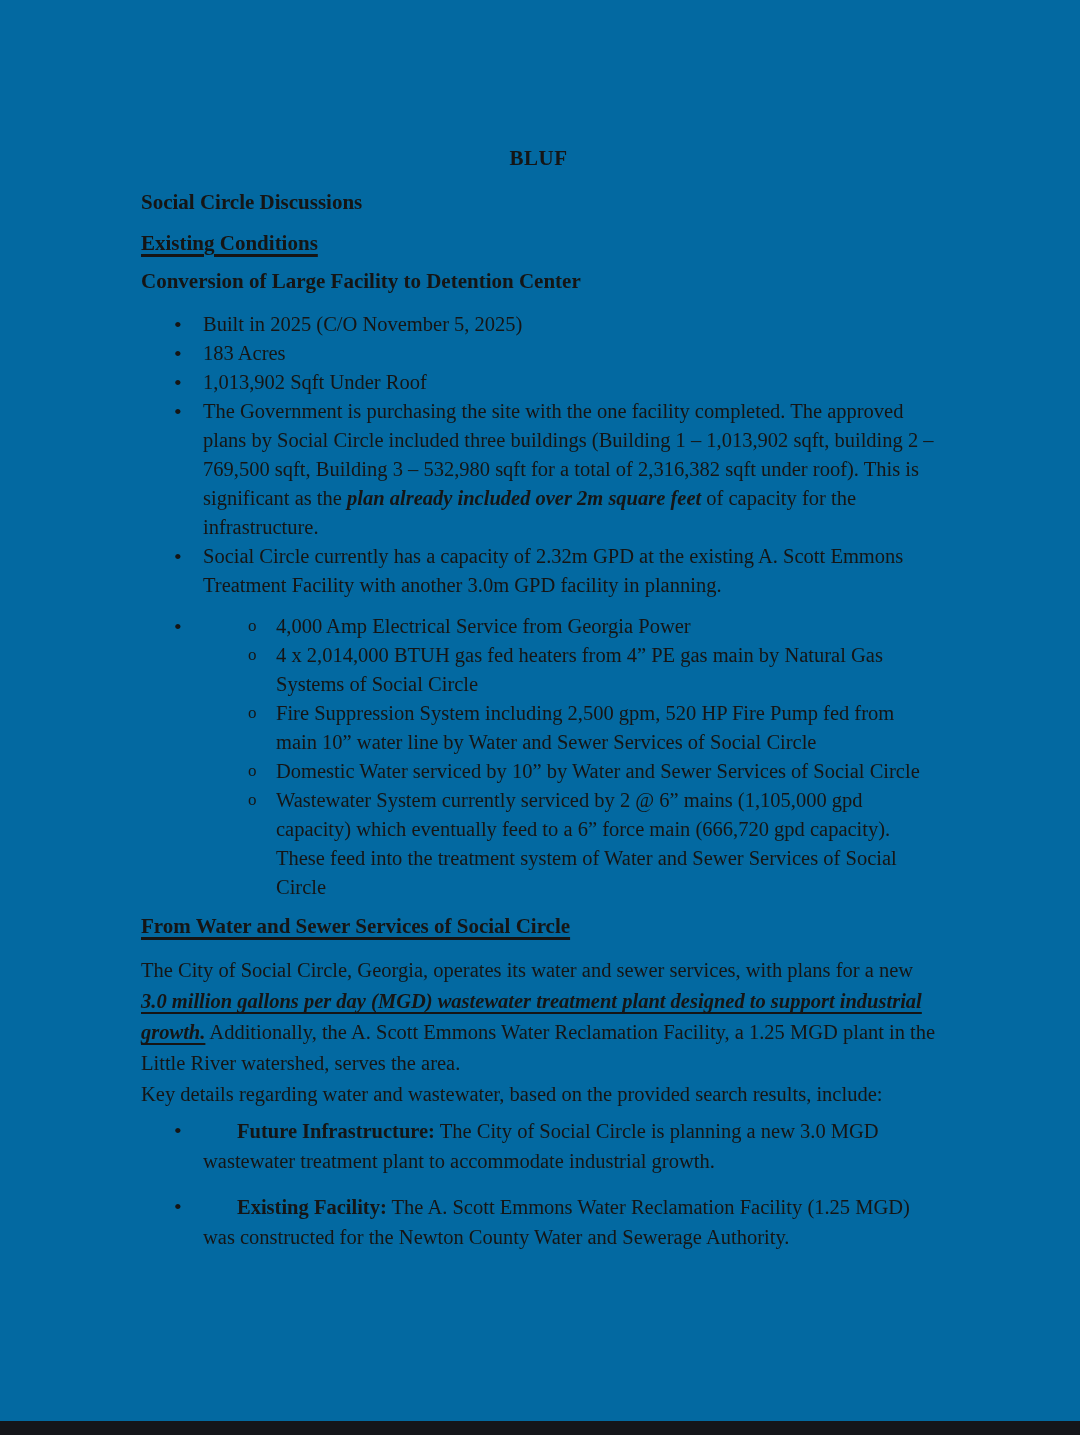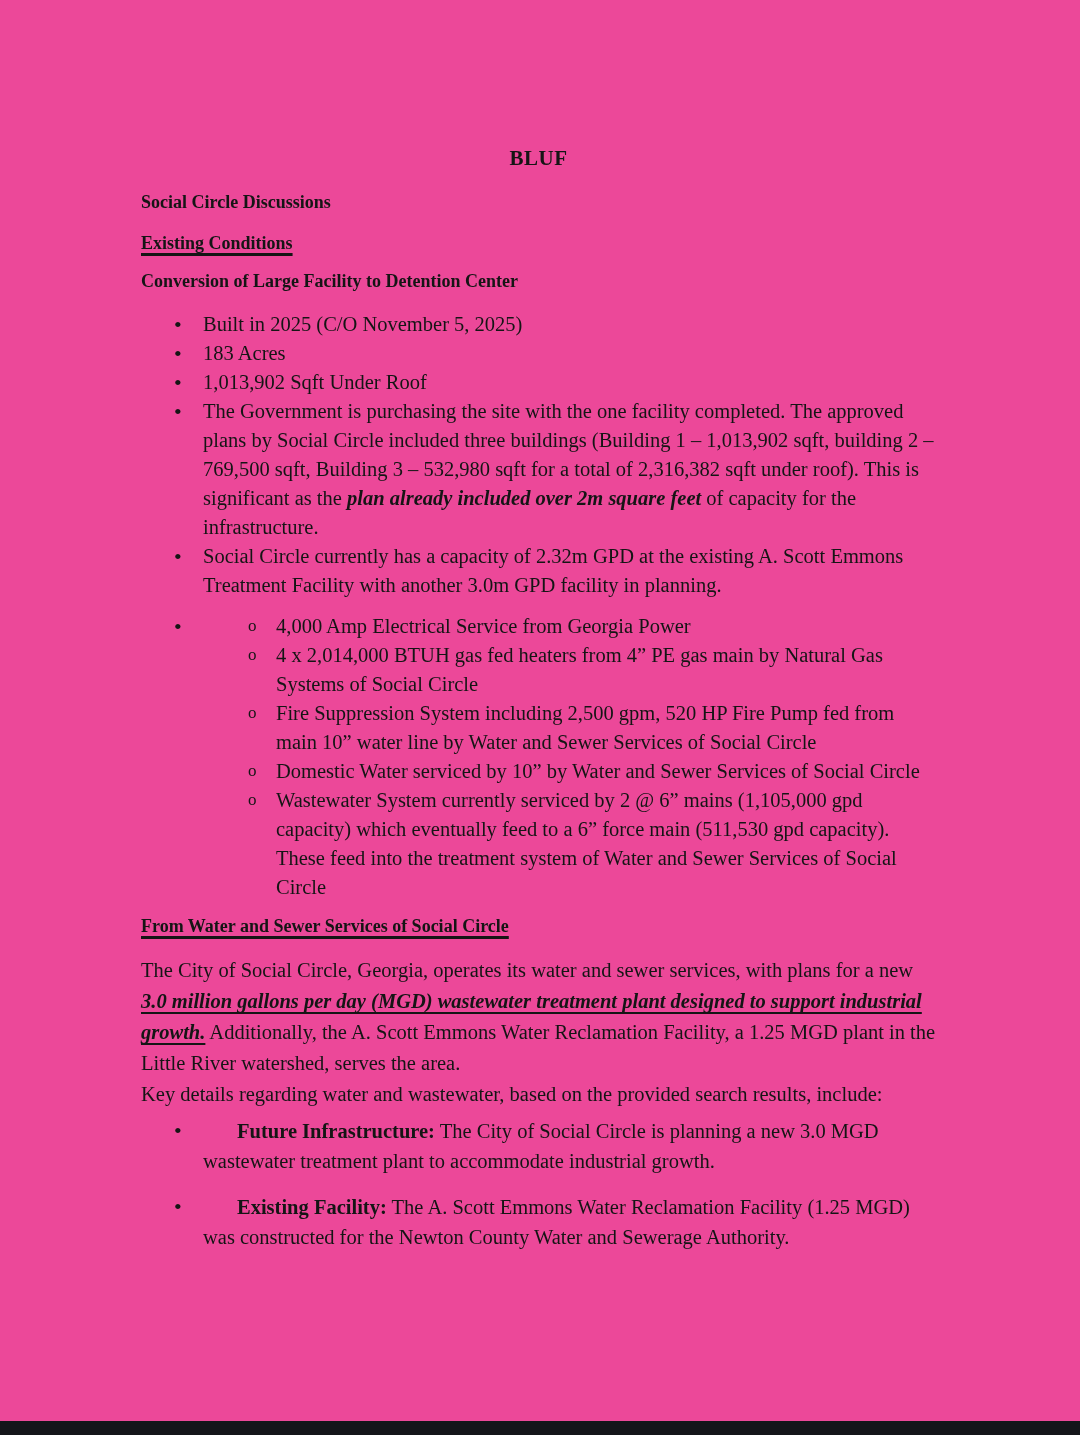--- a/index.html
+++ b/index.html
@@ -6,39 +6,39 @@
     margin: 0;
     padding: 0;
     background: #ffffff;
     font-family: "Liberation Serif", "DejaVu Serif", serif;
     color: #151515;
   }
   .page {
     position: relative;
     width: 1080px;
     height: 1435px;
-    background: #ec4899;
+    background: #0369a1;
     overflow: hidden;
   }
   .doc {
     position: absolute;
     left: 141px;
     top: 146px;
     width: 795px;
     font-size: 20.5px;
   }
   .title {
     text-align: center;
     font-weight: bold;
     font-size: 21px;
     margin: 0 0 19px 0;
     letter-spacing: 0.5px;
   }
   h2.heading {
-    font-size: 18px;
+    font-size: 21px;
     font-weight: bold;
     margin: 11px 0 17px 0;
     line-height: 24px;
   }
   h2.underlined {
     text-decoration: underline;
     text-decoration-thickness: 2.5px;
     text-underline-offset: 4px;
   }
   h2.mb-list { margin-bottom: 14px; }
@@ -125,21 +125,21 @@
       <li>183 Acres</li>
       <li>1,013,902 Sqft Under Roof</li>
       <li><span>The Government is purchasing the site with the one facility completed. The approved plans by Social Circle included three buildings (Building 1 – 1,013,902 sqft, building 2 – 769,500 sqft, Building 3 – 532,980 sqft for a total of 2,316,382 sqft under roof). This is significant as the </span><span class="bi">plan already included over 2m square feet</span><span> of capacity for the infrastructure.</span></li>
       <li>Social Circle currently has a capacity of 2.32m GPD at the existing A. Scott Emmons Treatment Facility with another 3.0m GPD facility in planning.</li>
       <li>
         <ul class="l2">
           <li>4,000 Amp Electrical Service from Georgia Power</li>
           <li>4 x 2,014,000 BTUH gas fed heaters from 4” PE gas main by Natural Gas Systems of Social Circle</li>
           <li>Fire Suppression System including 2,500 gpm, 520 HP Fire Pump fed from main 10” water line by Water and Sewer Services of Social Circle</li>
           <li>Domestic Water serviced by 10” by Water and Sewer Services of Social Circle</li>
-          <li>Wastewater System currently serviced by 2 @ 6” mains (1,105,000 gpd capacity) which eventually feed to a 6” force main (511,530 gpd capacity). These feed into the treatment system of Water and Sewer Services of Social Circle</li>
+          <li>Wastewater System currently serviced by 2 @ 6” mains (1,105,000 gpd capacity) which eventually feed to a 6” force main (666,720 gpd capacity). These feed into the treatment system of Water and Sewer Services of Social Circle</li>
         </ul>
       </li>
     </ul>
 
     <h2 class="heading underlined section-gap">From Water and Sewer Services of Social Circle</h2>
 
     <p class="para"><span>The City of Social Circle, Georgia, operates its water and sewer services, with plans for a new </span><span class="biu">3.0 million gallons per day (MGD) wastewater treatment plant designed to support industrial growth.</span><span> Additionally, the A. Scott Emmons Water Reclamation Facility, a 1.25 MGD plant in the Little River watershed, serves the area.</span></p>
 
     <p class="para">Key details regarding water and wastewater, based on the provided search results, include:</p>
 

